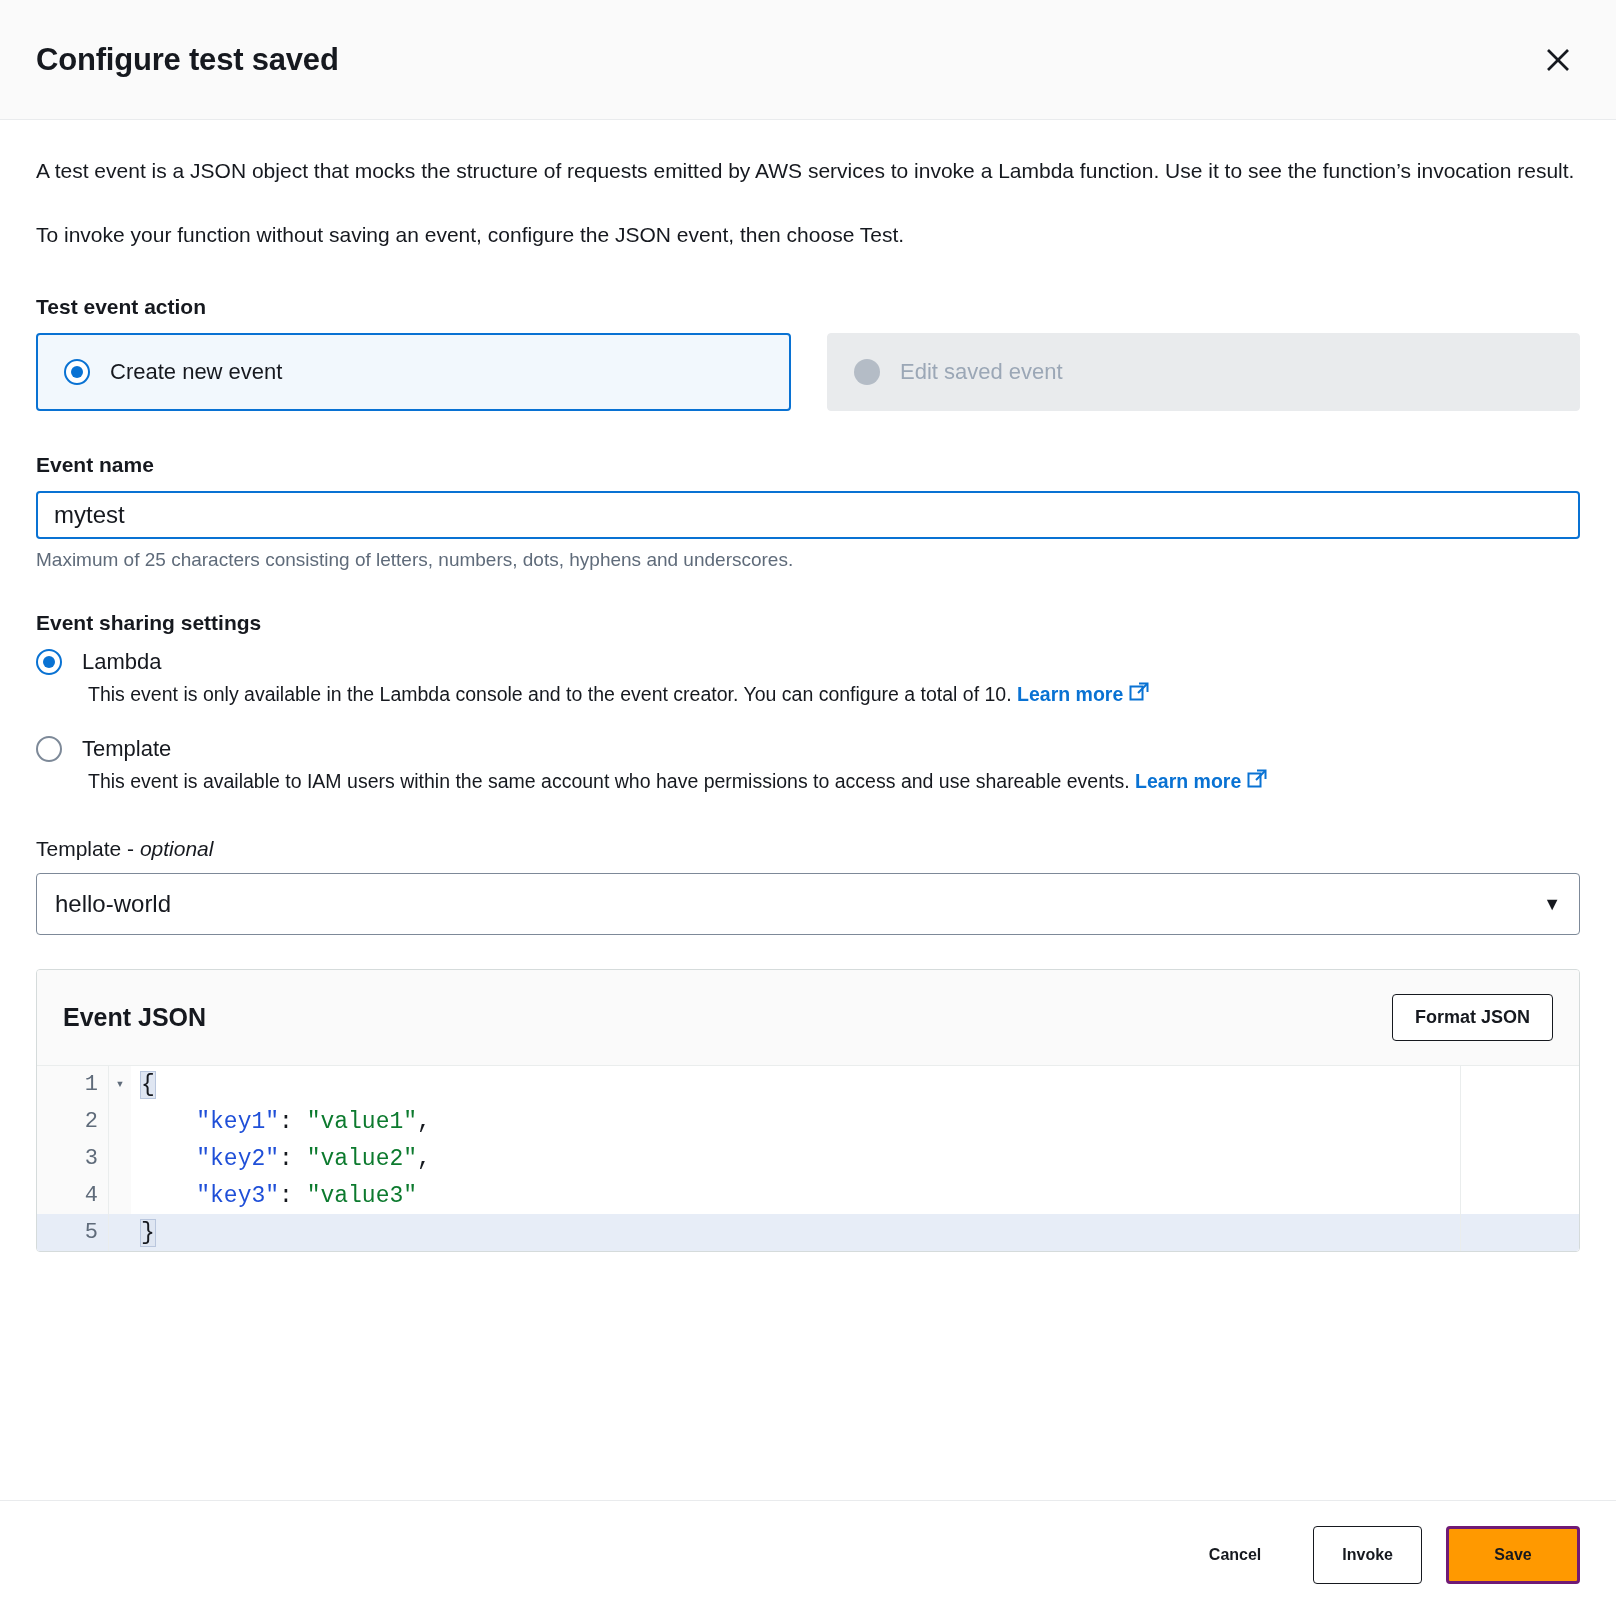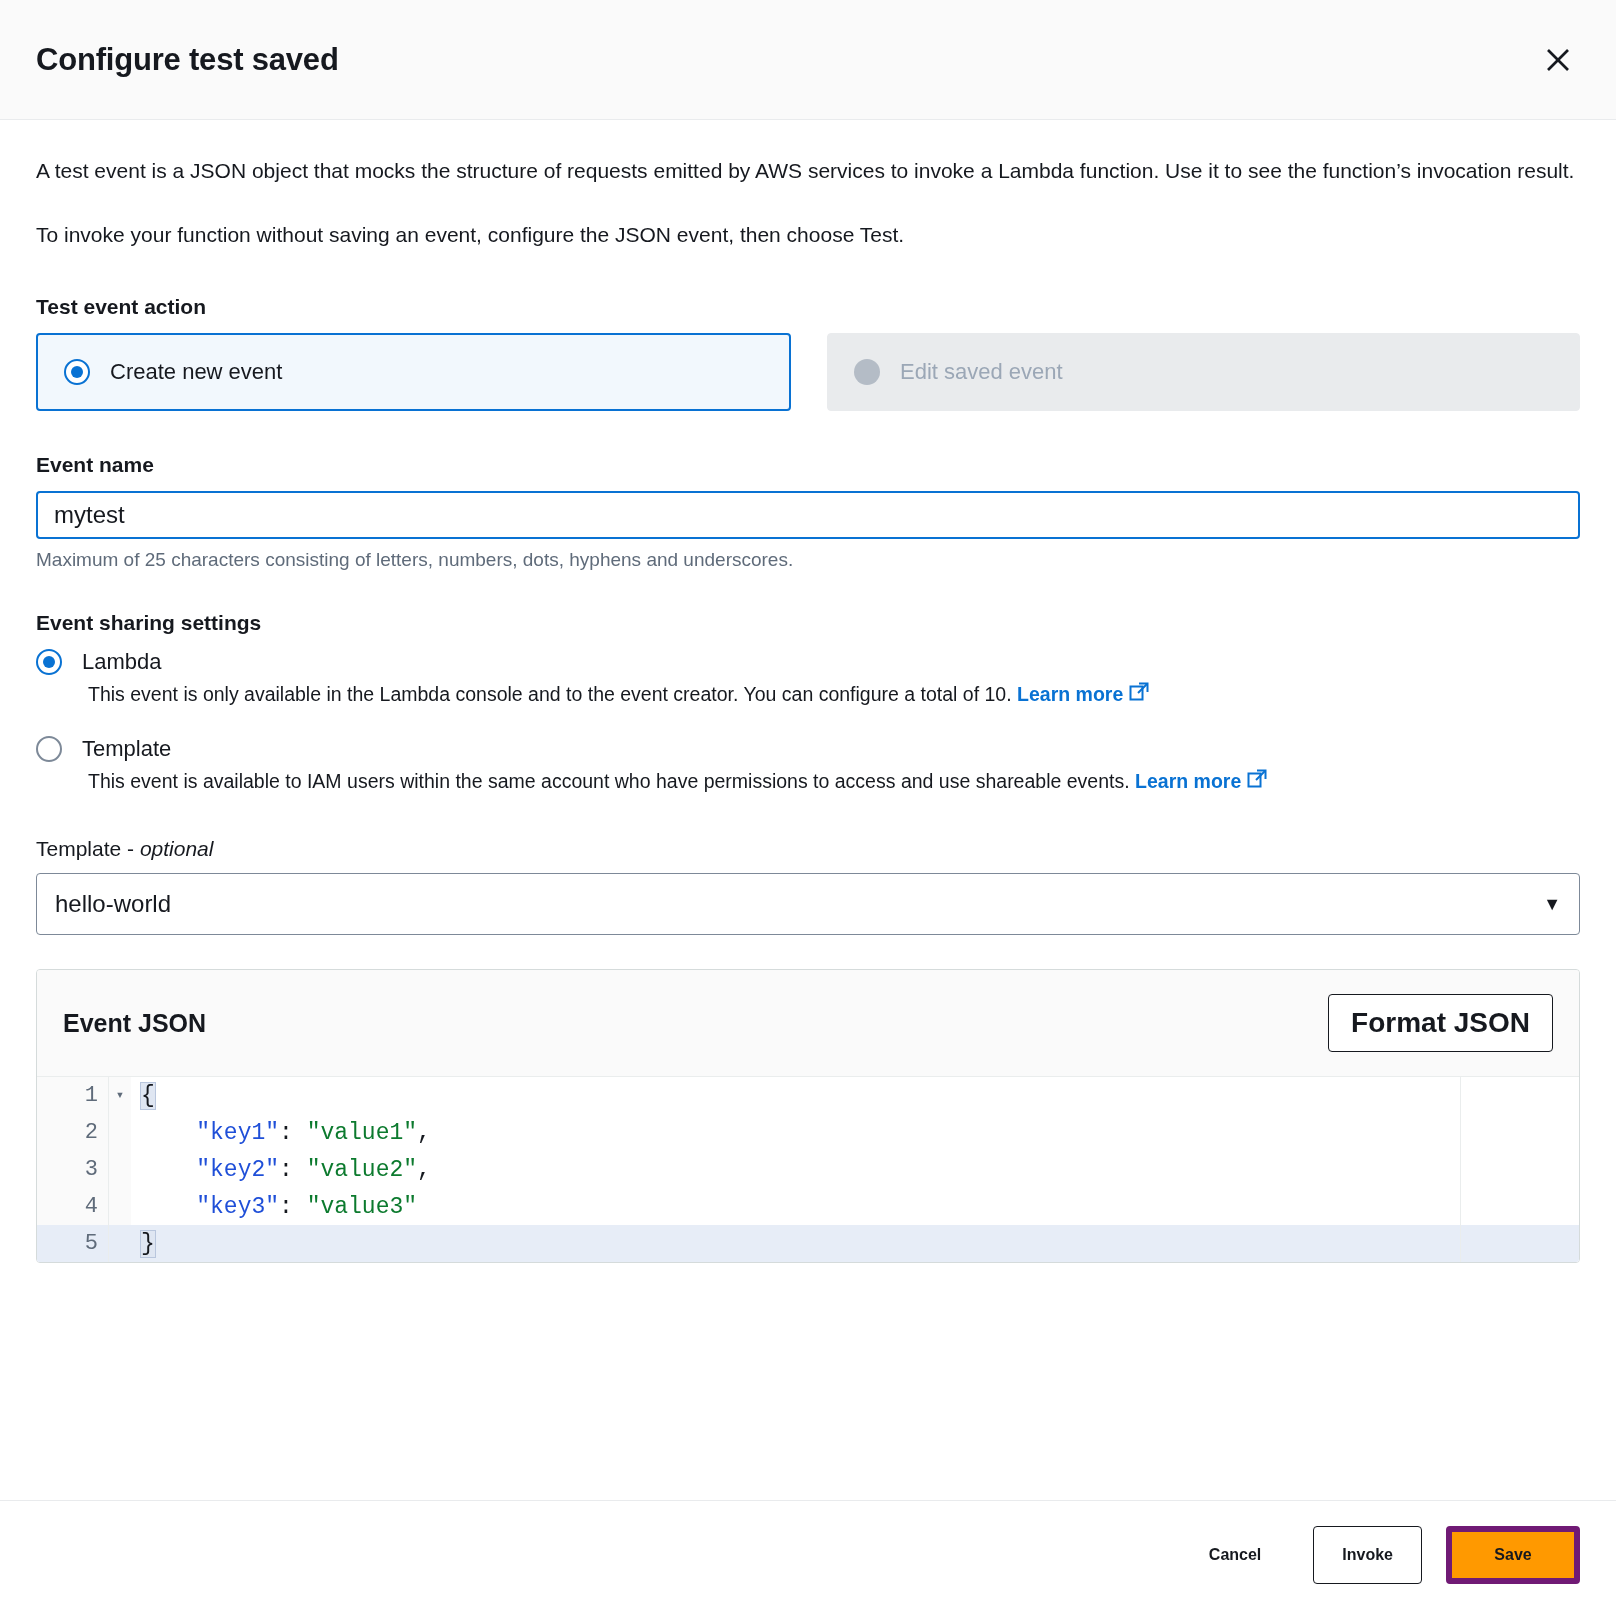--- a/index.html
+++ b/index.html
@@ -224,21 +224,21 @@
   .editor-title {
     font-size: 25px;
     font-weight: bold;
     color: #16191f;
   }
   .format-btn {
     margin-left: auto;
     border: 1px solid #16191f;
     border-radius: 4px;
     background: #ffffff;
-    font-size: 28px;
+    font-size: 18px;
     font-weight: bold;
     color: #16191f;
     padding: 12px 22px;
     cursor: pointer;
     font-family: "Liberation Sans", sans-serif;
   }
   .code-area {
     background: #ffffff;
     font-family: "Liberation Mono", monospace;
     font-size: 23px;
@@ -323,21 +323,21 @@
     border: none;
     color: #16191f;
   }
   .btn-normal {
     background: #ffffff;
     border: 1px solid #16191f;
     color: #16191f;
   }
   .btn-primary {
     background: #ff9900;
-    border: 6px solid #701a75;
+    border: 3px solid #701a75;
     color: #16191f;
     min-width: 134px;
   }
 </style>
 </head>
 <body>
 
 <div class="modal">
 
   <div class="modal-header">

